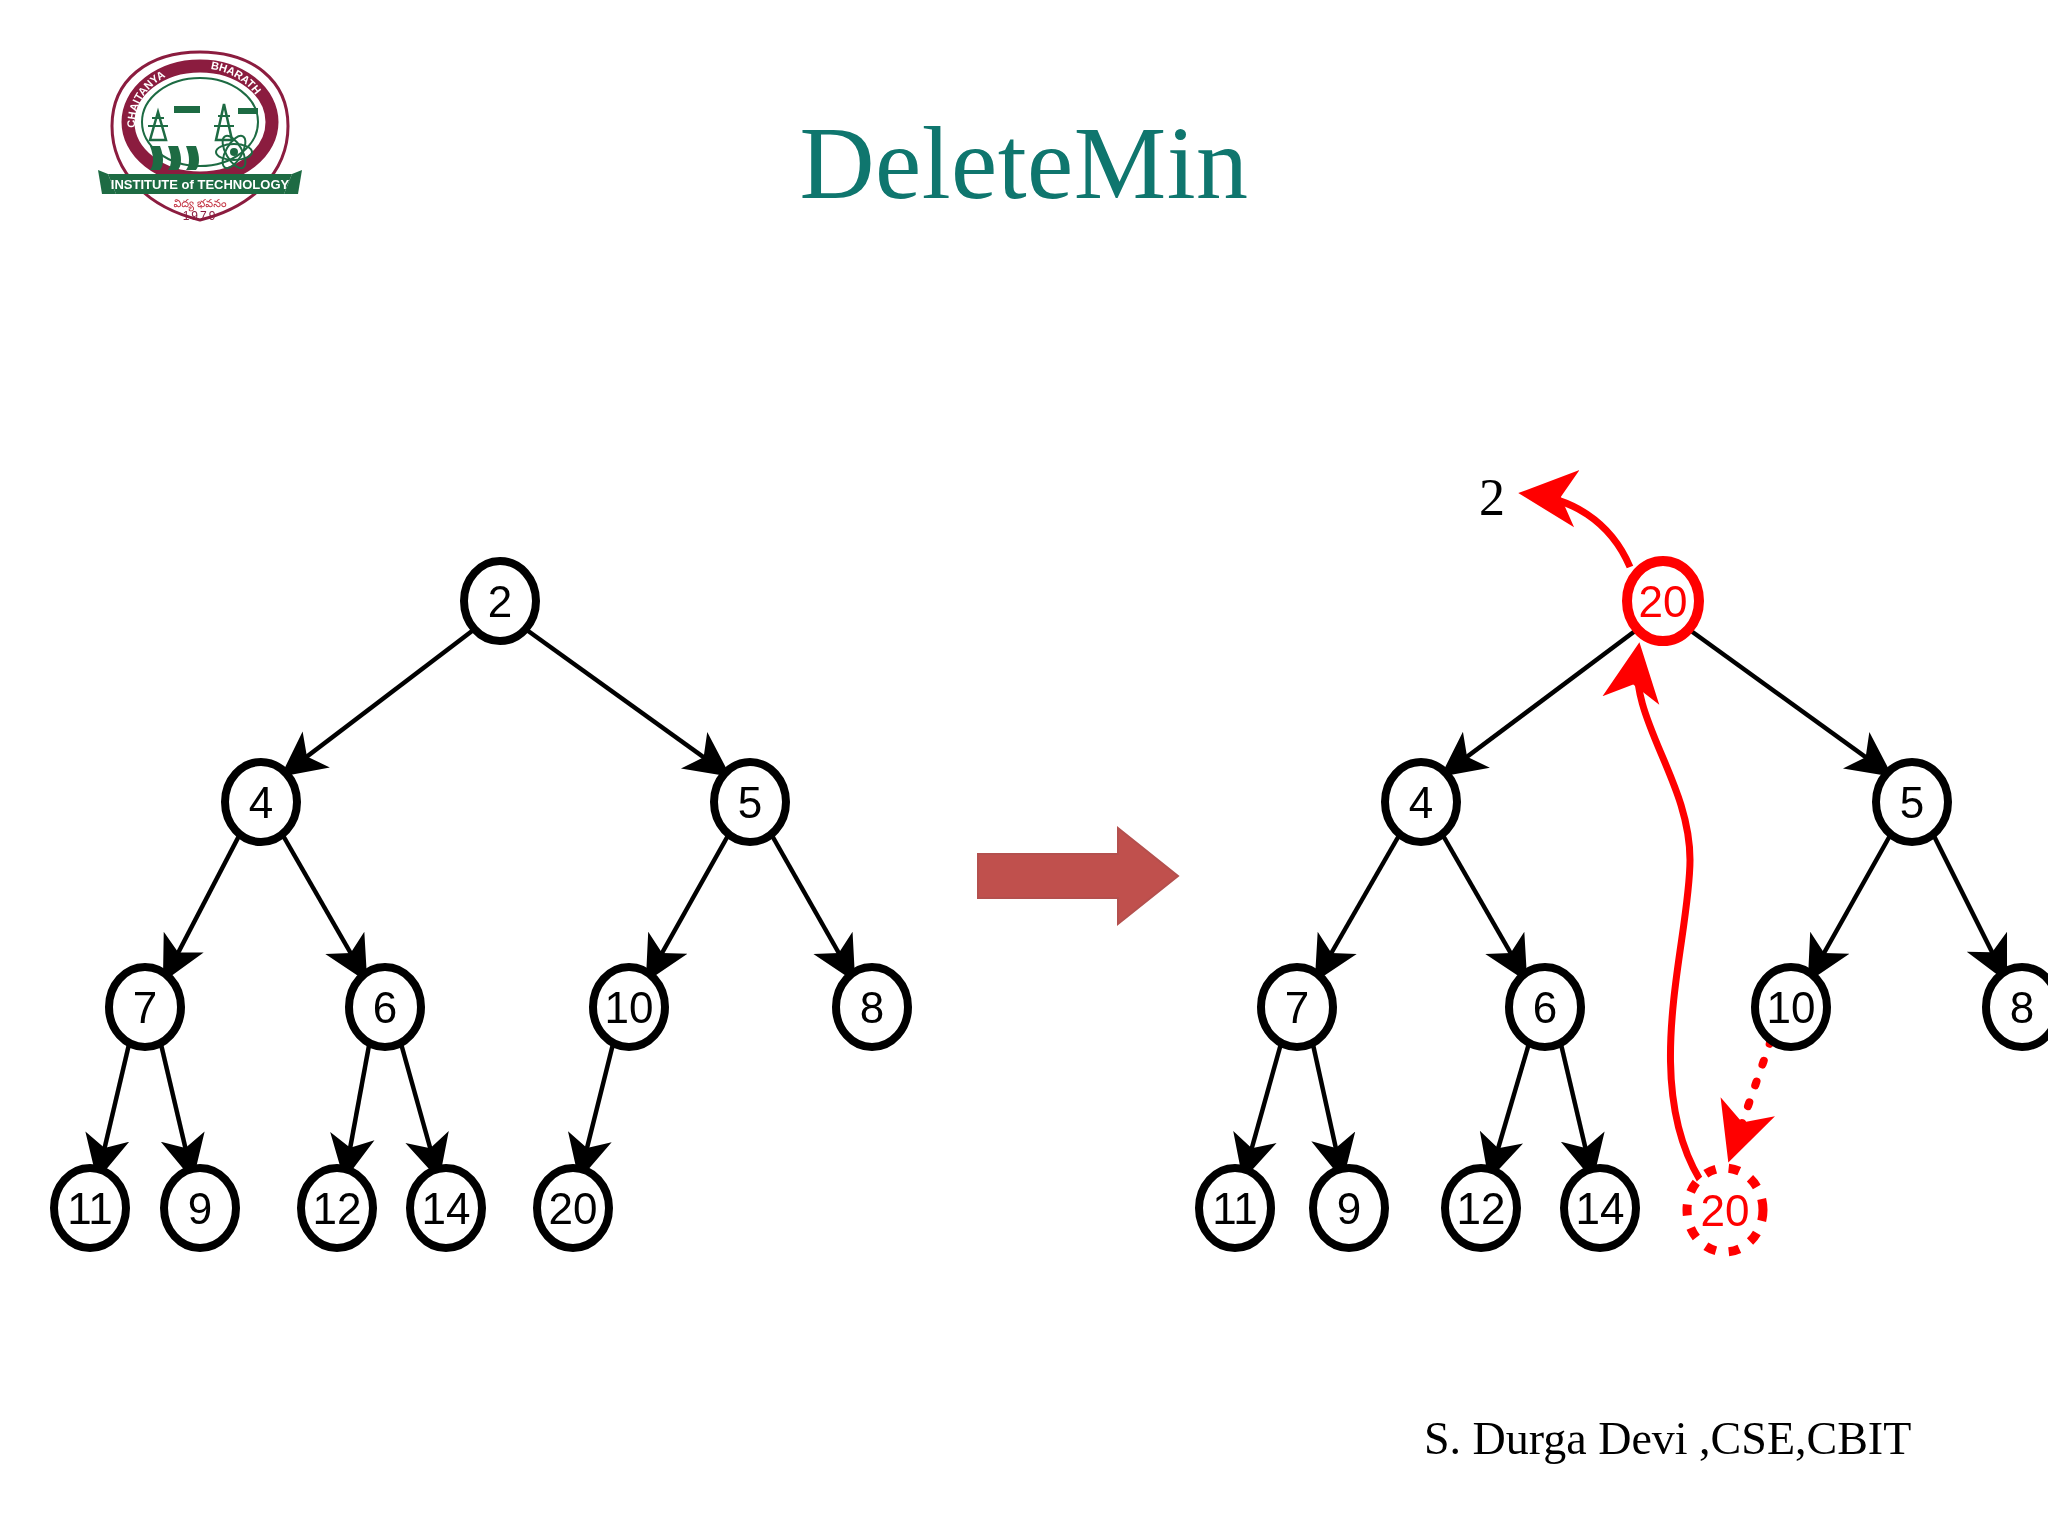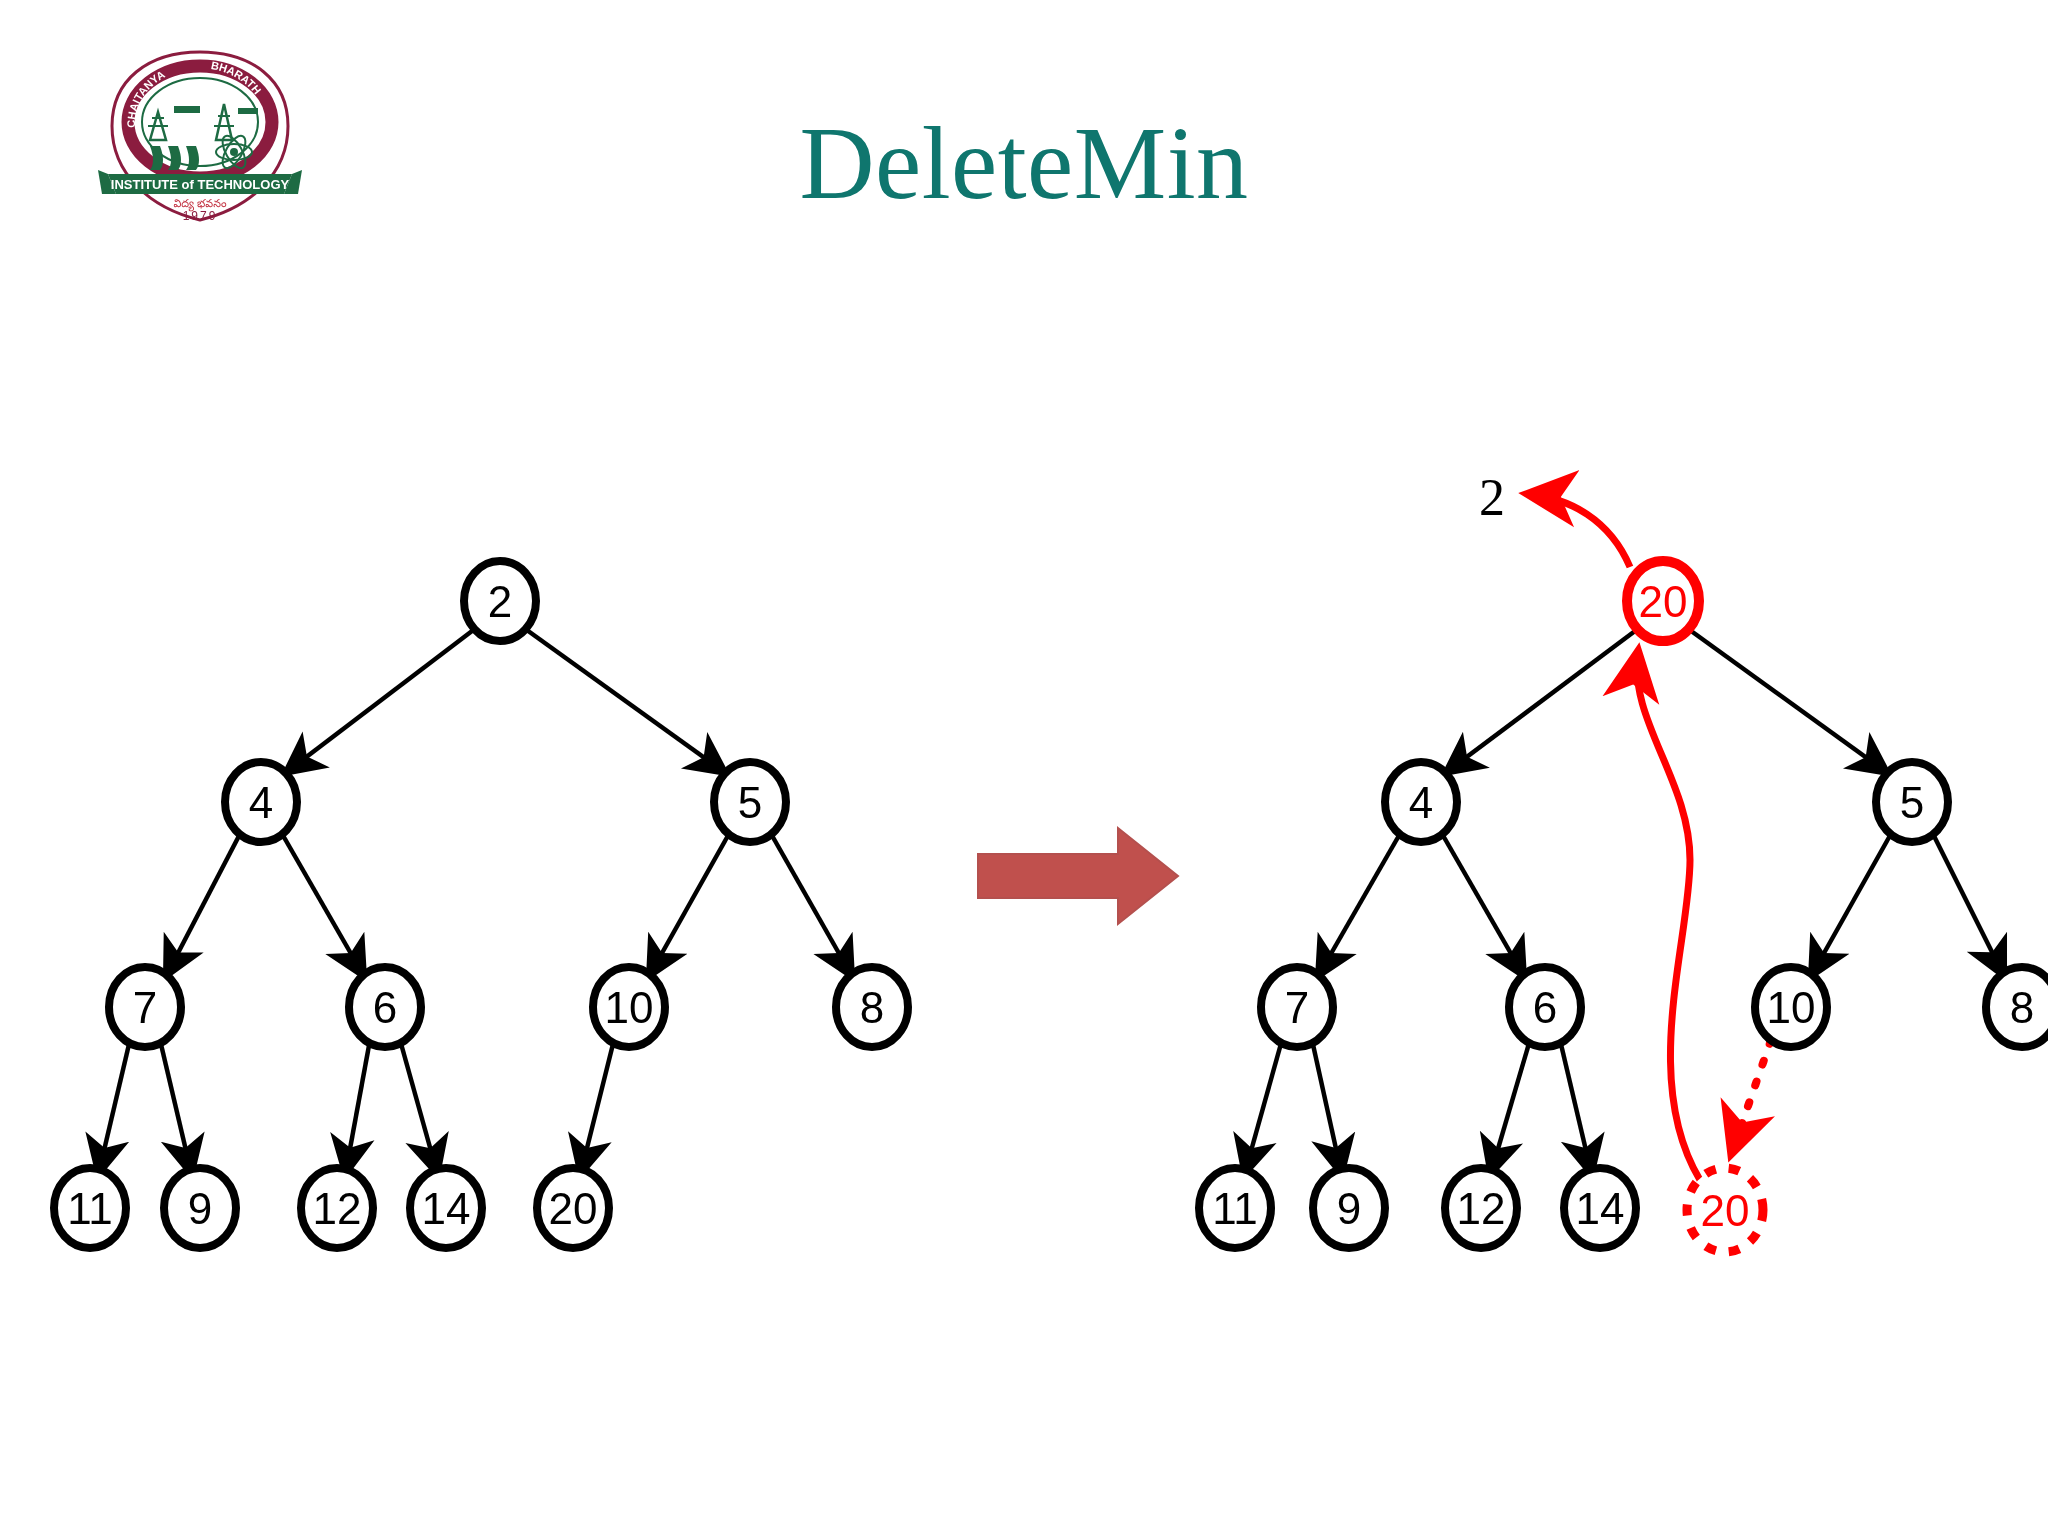--- a/index.html
+++ b/index.html
@@ -329,14 +329,15 @@
         <text class="node-label" x="1600" y="1208">14</text>
       </g>
       <g>
         <ellipse class="node-circle-red-dotted" cx="1725" cy="1210" rx="38" ry="42"></ellipse>
         <text class="node-label-red" x="1725" y="1210">20</text>
       </g>
     </g>
 
   </svg>
 
+  <div id="footer">S. Durga Devi ,CSE,CBIT</div>
 
 </div>
 
 </body></html>

